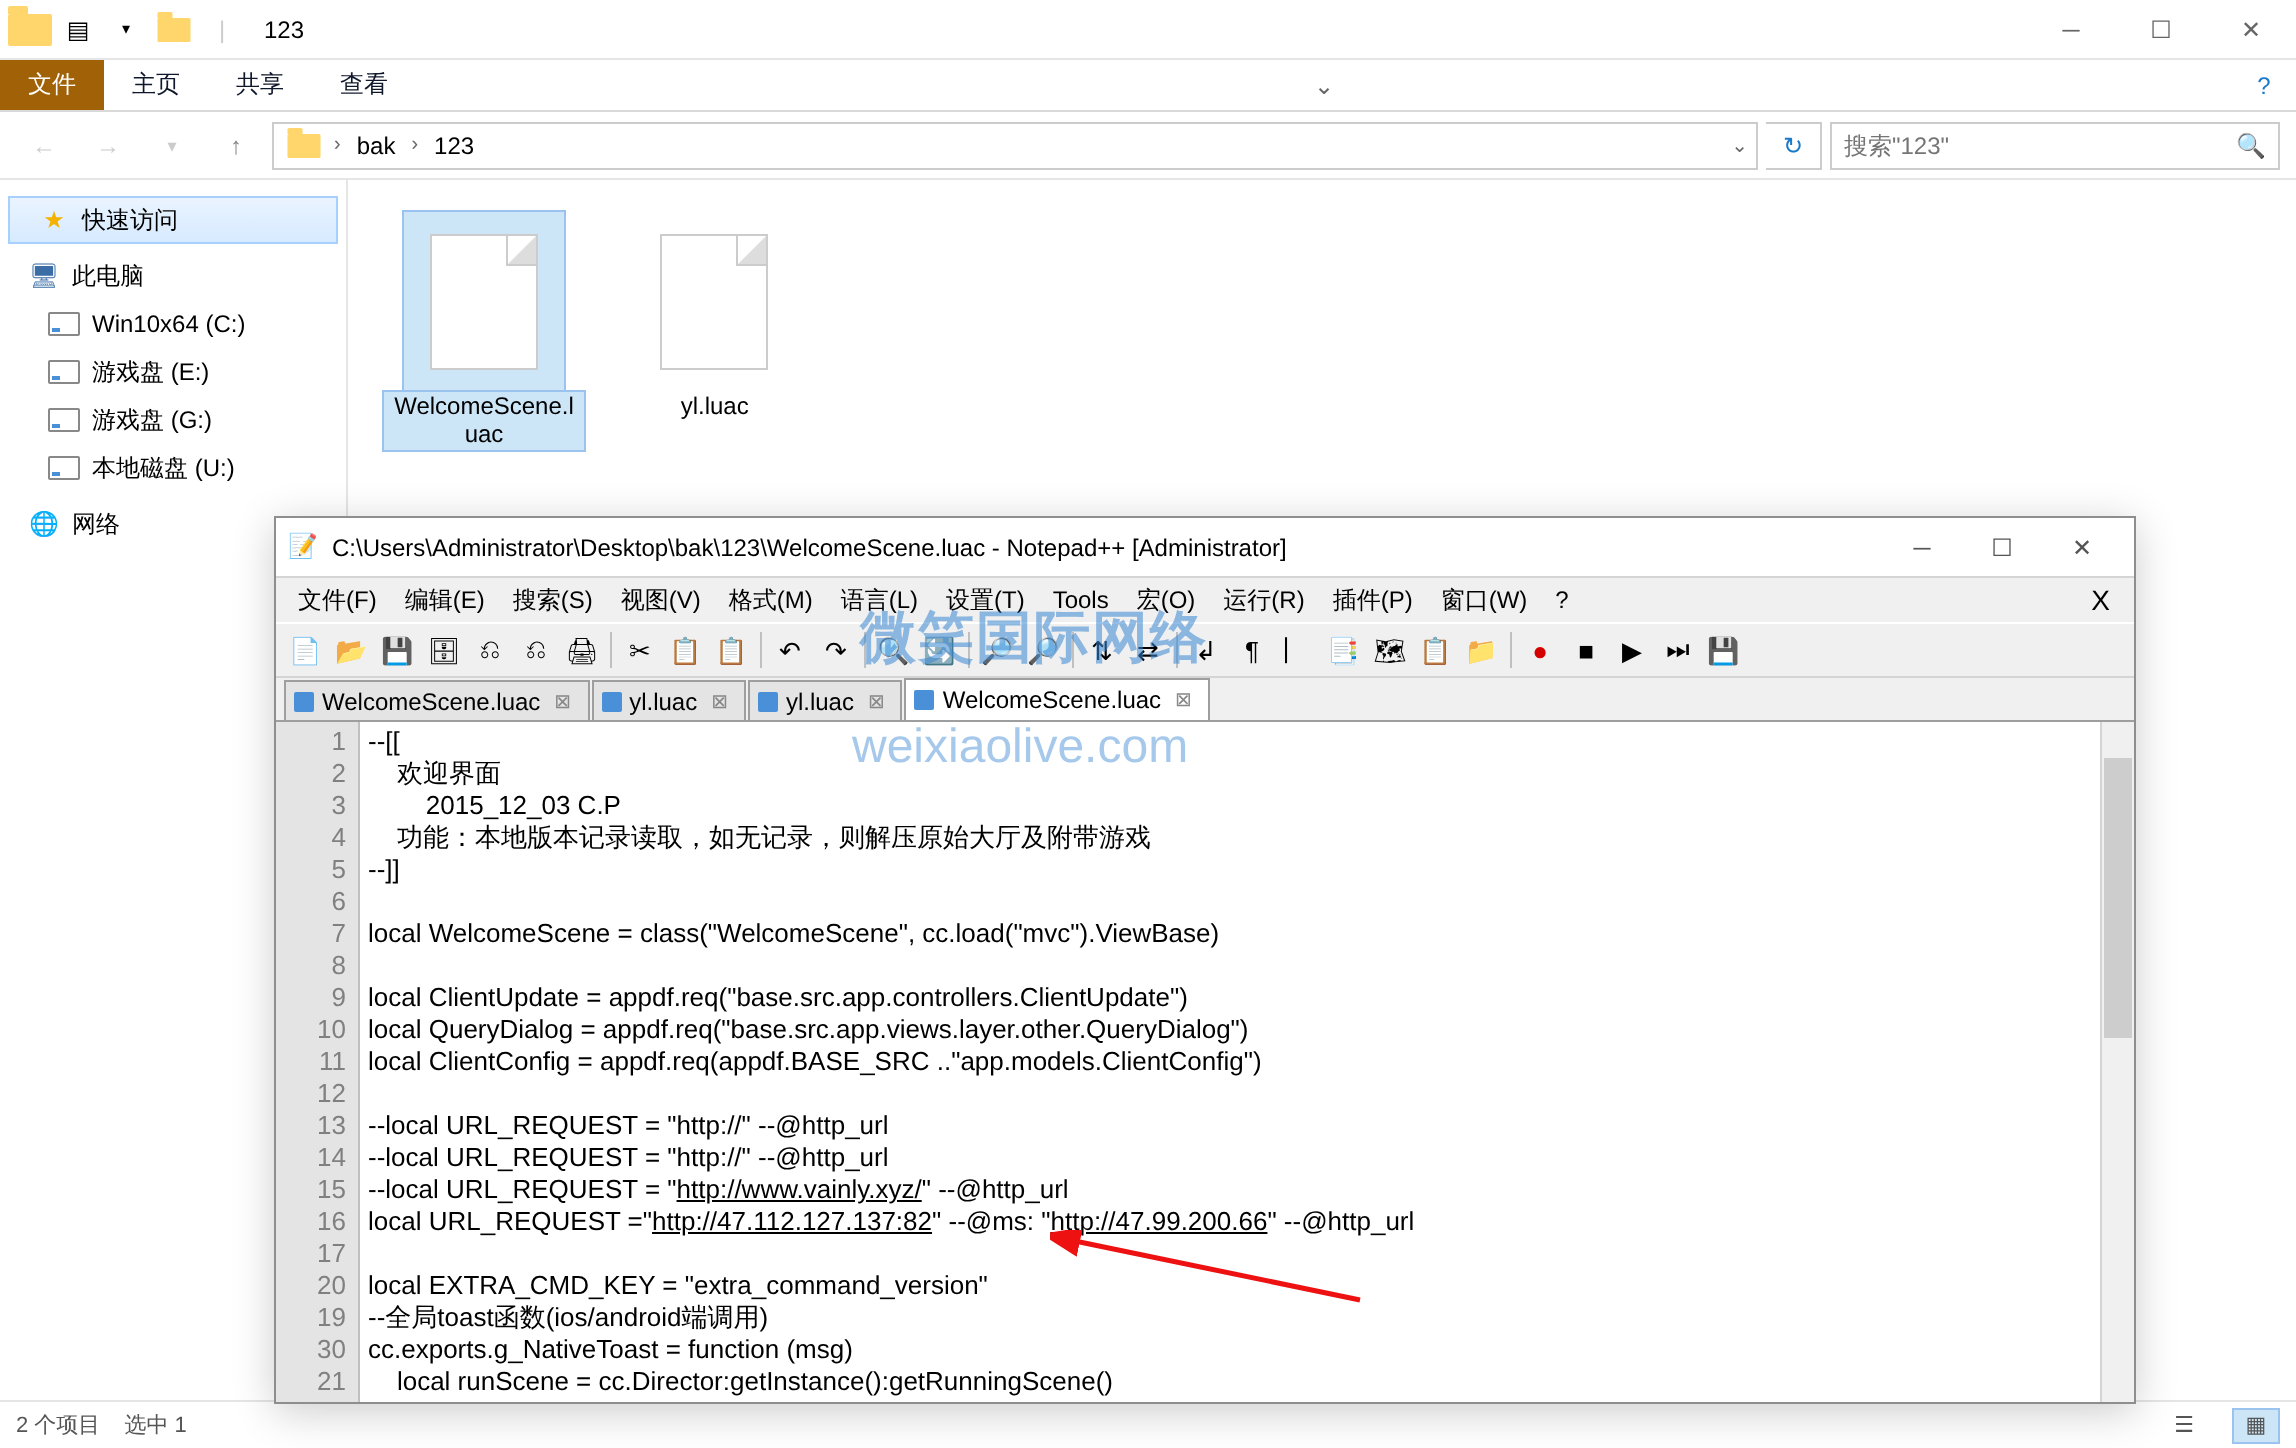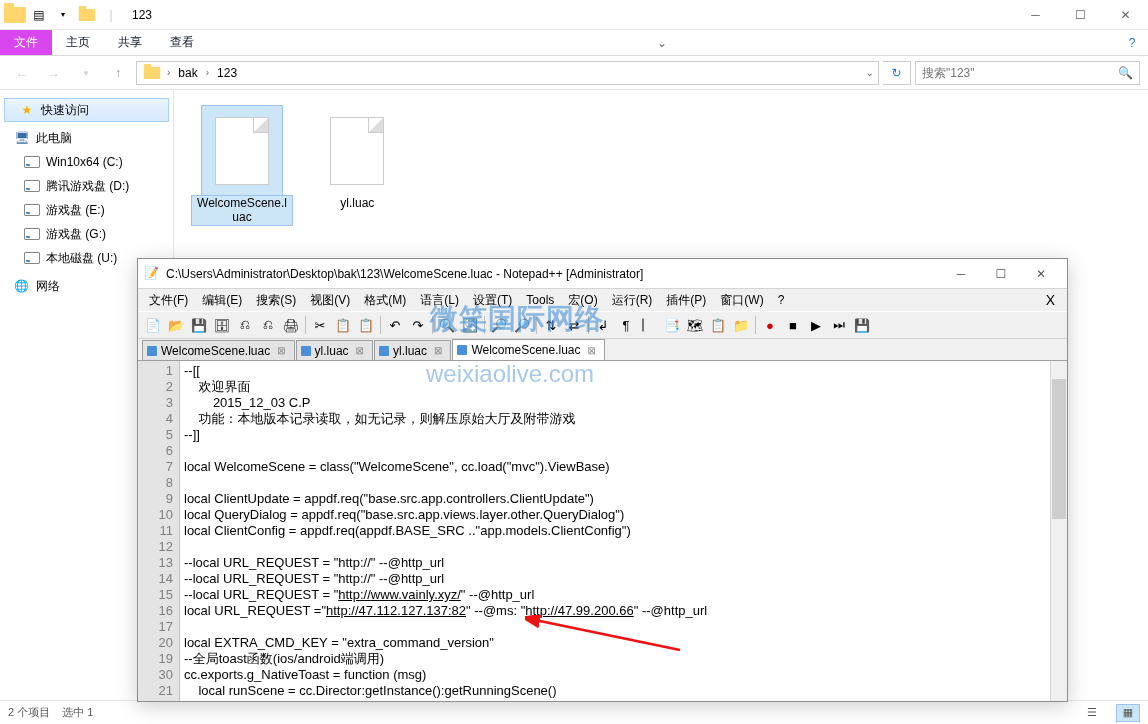--- a/index.html
+++ b/index.html
@@ -9,21 +9,21 @@
 .explorer { position: absolute; top: 0; left: 0; right: 0; bottom: 0; display: flex; flex-direction: column; }
 .titlebar { height: 30px; display: flex; align-items: center; background: #fff; border-bottom: 1px solid #e5e5e5; }
 .titlebar .qat { display: flex; align-items: center; padding: 0 4px; gap: 2px; }
 .titlebar .qat-icon { width: 22px; height: 22px; display: flex; align-items: center; justify-content: center; }
 .titlebar .title-text { padding-left: 6px; font-size: 12px; color: #000; }
 .titlebar .win-controls { margin-left: auto; display: flex; }
 .titlebar .win-btn { width: 45px; height: 30px; display: flex; align-items: center; justify-content: center; color: #666; }
 
 .ribbon { height: 26px; display: flex; align-items: stretch; background: #fff; border-bottom: 1px solid #d9d9d9; }
 .ribbon-tab { padding: 0 14px; display: flex; align-items: center; font-size: 12px; color: #0f172a; }
-.ribbon-tab.file { background: #d946ef; color: #fff; }
+.ribbon-tab.file { background: #a16207; color: #fff; }
 .ribbon-expand { margin-left: auto; width: 32px; display: flex; align-items: center; justify-content: center; color: #666; }
 
 .addressbar { height: 34px; display: flex; align-items: center; padding: 4px 8px; gap: 4px; background: #fff; border-bottom: 1px solid #e5e5e5; }
 .nav-btn { width: 28px; height: 26px; display: flex; align-items: center; justify-content: center; color: #888; }
 .nav-btn.dis { color: #ccc; }
 .address-box { flex: 1; height: 24px; border: 1px solid #ccc; display: flex; align-items: center; padding: 0 4px; gap: 4px; }
 .address-box .crumb { padding: 0 4px; font-size: 12px; }
 .address-box .chev { color: #666; font-size: 10px; }
 .addr-refresh { width: 28px; height: 24px; border: 1px solid #ccc; border-left: none; display: flex; align-items: center; justify-content: center; color: #1979ca; }
 .search-box { width: 225px; height: 24px; border: 1px solid #ccc; display: flex; align-items: center; padding: 0 6px; color: #888; }
@@ -155,26 +155,20 @@
         </div>
       <div class="side-item head2">
           <span class="sicon pc">🖥</span>
           <span>此电脑</span>
         </div>
       <div class="side-item">
           <span class="sicon">
             <span class="drive"></span>
           </span>
           <span>Win10x64 (C:)</span>
-        </div>
-      <div class="side-item">
-          <span class="sicon">
-            <span class="drive"></span>
-          </span>
-          <span>腾讯游戏盘 (D:)</span>
         </div>
       <div class="side-item">
           <span class="sicon">
             <span class="drive"></span>
           </span>
           <span>游戏盘 (E:)</span>
         </div>
       <div class="side-item">
           <span class="sicon">
             <span class="drive"></span>

